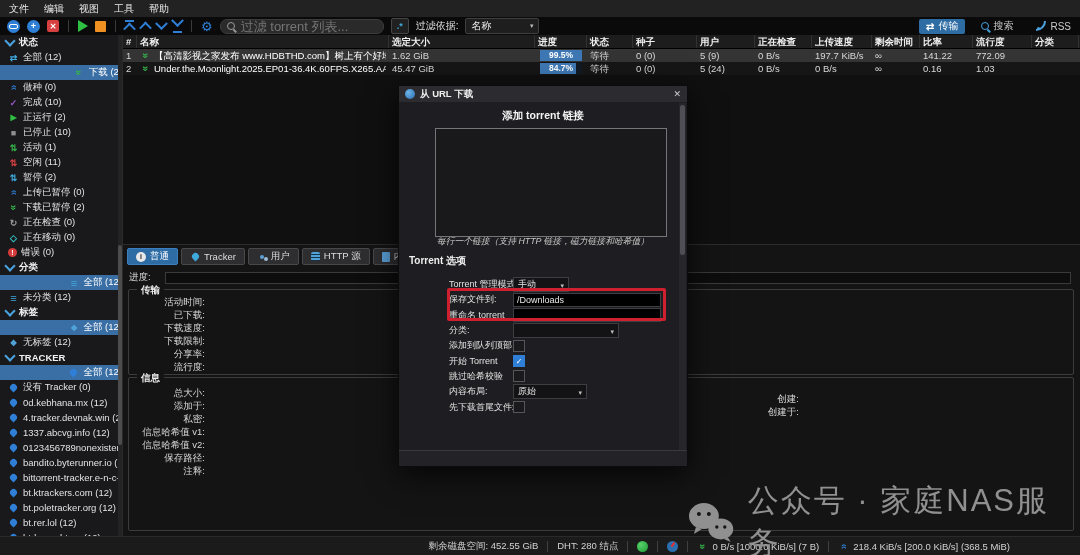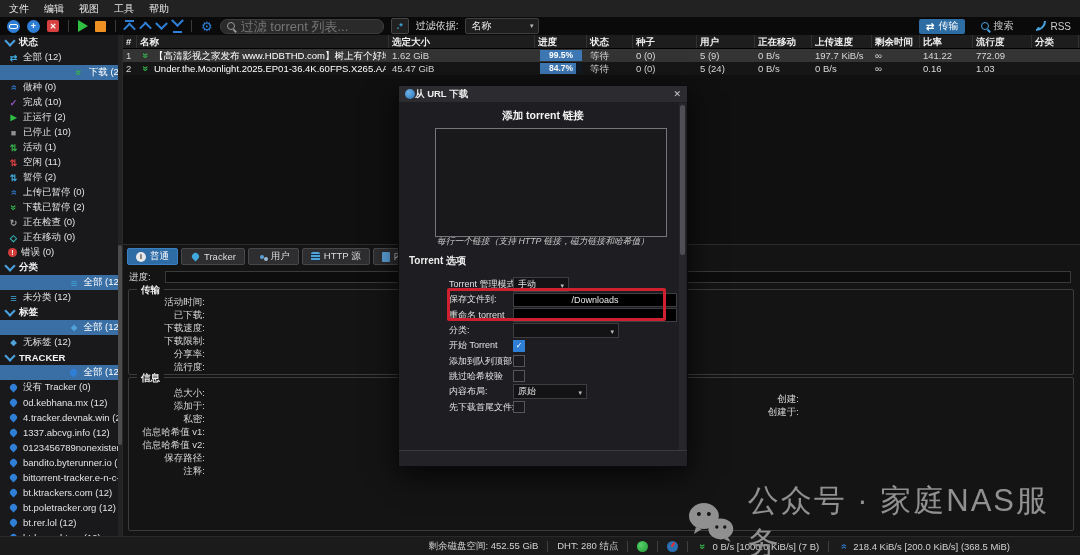--- a/index.html
+++ b/index.html
@@ -96,51 +96,51 @@
   .ptab{height:15px;display:flex;align-items:center;gap:4px;padding:0 8px;background:#2e2e31;
         border:1px solid #48484b;border-radius:2px;font-size:9.5px;color:#ddd;}
   .ptab.active{background:#2e6ca6;border-color:#3b7fc0;color:#fff;}
   .pti{width:10px;height:10px;flex:none;position:relative;display:flex;align-items:center;justify-content:center;}
   .pti-info{border-radius:50%;background:#e8e8e8;color:#222;font-size:7px;font-weight:bold;}
   .pti-info::before{content:"i";}
   .pti-tracker::before{content:"";width:7px;height:7px;background:#3fa9dd;border-radius:50% 50% 50% 0;transform:rotate(-45deg);}
   .pti-peers::before{content:"";width:4px;height:4px;border-radius:50%;background:#5aa0d8;box-shadow:4px 2px 0 #9bbbd8;}
   .pti-http{width:9px;height:9px;border-radius:2px;background:repeating-linear-gradient(#4fa3d8 0 2px,#16324a 2px 3px);}
   .pti-content{width:8px;height:10px;background:#5aa0d8;border-radius:1px;}
-  .prow{display:flex;align-items:flex-start;padding:3px 6px 0 6px;gap:14px;font-size:9.5px;}
+  .prow{display:flex;align-items:center;padding:3px 6px 0 6px;gap:14px;font-size:9.5px;}
   .ptrack{flex:1;height:10px;background:#0d0d0d;border:1px solid #3a3a3a;margin-right:3px;}
   .gbox{position:absolute;left:5px;right:6px;border:1px solid #3c3c3c;border-radius:2px;}
   .gbox.transfer{top:44px;height:84px;}
   .gbox.info{top:132px;height:152px;}
   .legend{position:absolute;top:-6px;left:8px;background:#141414;padding:0 4px;font-weight:bold;font-size:9.5px;color:#ececec;}
   .gcol{position:absolute;display:flex;flex-direction:column;gap:3px;font-size:9.5px;color:#d8d8d8;}
   .gcol .glabel{line-height:10px;white-space:nowrap;}
   .gcolL{left:4px;width:72px;align-items:flex-end;top:7px;}
   .gcolR{left:540px;width:130px;align-items:flex-end;top:12px;}
   .gbox.info .gcolL{top:10px;}
   .gbox.info .gcolR{top:16px;}
   
   .dialog{position:absolute;left:398px;top:85px;width:288px;height:380px;background:#1e1e22;border:1px solid #0b0b0b;
           box-shadow:0 8px 28px rgba(0,0,0,.75);z-index:20;}
-  .dtitle{height:16px;background:#2b2b30;display:flex;align-items:center;padding:0 6px;font-size:9.5px;
+  .dtitle{height:16px;background:#2b2b30;display:flex;align-items:center;padding:0 6px;gap:5px;font-size:9.5px;
           font-weight:bold;color:#eee;}
   .dglobe{width:10px;height:10px;border-radius:50%;background:radial-gradient(circle at 35% 35%,#6db3e8,#2a6fb0);flex:none;}
   .dclose{margin-left:auto;color:#ccc;font-size:9px;font-weight:normal;}
   .dheading{text-align:center;font-weight:bold;font-size:10.5px;margin-top:7px;color:#f3f3f3;}
   .dtext{position:absolute;left:36px;top:42px;width:226px;height:103px;background:#19191b;border:1px solid #76767a;
          color:#ddd;resize:none;font-family:"Liberation Sans",sans-serif;}
   .dhint{position:absolute;top:150px;left:0;right:0;text-align:center;font-style:italic;font-size:8.8px;color:#c9c9c9;}
   .dopts{position:absolute;top:168px;left:10px;font-weight:bold;font-size:10px;color:#eee;}
   .drows{position:absolute;top:191px;left:0;right:10px;}
   .drow{display:flex;align-items:center;height:15.3px;}
   .dlabel{margin-left:50px;width:62px;font-size:9px;color:#e2e2e2;white-space:nowrap;flex:none;}
   .dselect{height:13px;background:#131316;border:1px solid #3e3e42;color:#e8e8e8;font-size:9px;display:flex;
            align-items:center;justify-content:space-between;padding:0 4px;margin-left:2px;}
   .dinput{height:12px;background:#000;border:1px solid #3e3e42;color:#e8e8e8;font-size:9px;display:flex;
-          align-items:center;padding:0 15px;margin-left:2px;justify-content:center;}
+          align-items:center;padding:0 3px;margin-left:2px;}
   .darrow::before{content:"▾";font-size:7px;color:#bbb;}
   .dcheck{width:10px;height:10px;border:1px solid #55555a;background:#1a1a1d;margin-left:2px;display:flex;
           align-items:center;justify-content:center;font-size:8px;color:#fff;}
   .dcheck.checked{background:#2f7fd6;border-color:#2f7fd6;}
   .dcheck.checked::before{content:"✓";}
   .dfooter{position:absolute;left:0;right:0;bottom:0;height:15px;background:#232327;border-top:1px solid #3a3a3e;}
   .dscroll{position:absolute;right:1px;top:17px;width:7px;bottom:16px;background:#27272b;}
   .dthumb{position:absolute;top:2px;left:1px;right:1px;height:150px;background:#4e4e54;border-radius:3px;}
   .redbox{position:absolute;left:48px;top:202px;width:213px;height:27px;border:3px solid #cf2030;border-radius:2px;
           z-index:5;pointer-events:none;}
@@ -358,21 +358,21 @@
 
   <div class="main">
     <div class="thead" id="thead" style="grid-template-columns: 14px 252px 146px 52px 46px 64px 58px 57px 60px 48px 53px 59px 47px;">
         <div class="hc">#</div>
         <div class="hc">名称</div>
         <div class="hc">选定大小</div>
         <div class="hc">进度</div>
         <div class="hc">状态</div>
         <div class="hc">种子</div>
         <div class="hc">用户</div>
-        <div class="hc">正在移动</div>
+        <div class="hc">正在检查</div>
         <div class="hc">上传速度</div>
         <div class="hc">剩余时间</div>
         <div class="hc">比率</div>
         <div class="hc">流行度</div>
         <div class="hc">分类</div>
       </div>
     <div id="tbody">
         <div class="trow sel" style="grid-template-columns: 14px 252px 146px 52px 46px 64px 58px 57px 60px 48px 53px 59px 47px;">
           <div class="cell">1</div>
           <div class="cell name">
@@ -509,26 +509,26 @@
           </div>
         </div>
         <div class="drow">
           <span class="dlabel">分类:</span>
           <div class="dselect" style="width: 96px;">
             <span></span>
             <span class="darrow"></span>
           </div>
         </div>
         <div class="drow">
+          <span class="dlabel">添加到队列顶部</span>
+          <span class="dcheck"></span>
+        </div>
+        <div class="drow">
           <span class="dlabel">开始 Torrent</span>
           <span class="dcheck checked"></span>
-        </div>
-        <div class="drow">
-          <span class="dlabel">添加到队列顶部</span>
-          <span class="dcheck"></span>
         </div>
         <div class="drow">
           <span class="dlabel">跳过哈希校验</span>
           <span class="dcheck"></span>
         </div>
         <div class="drow">
           <span class="dlabel">内容布局:</span>
           <div class="dselect" style="width: 64px;">
             <span>原始</span>
             <span class="darrow"></span>

